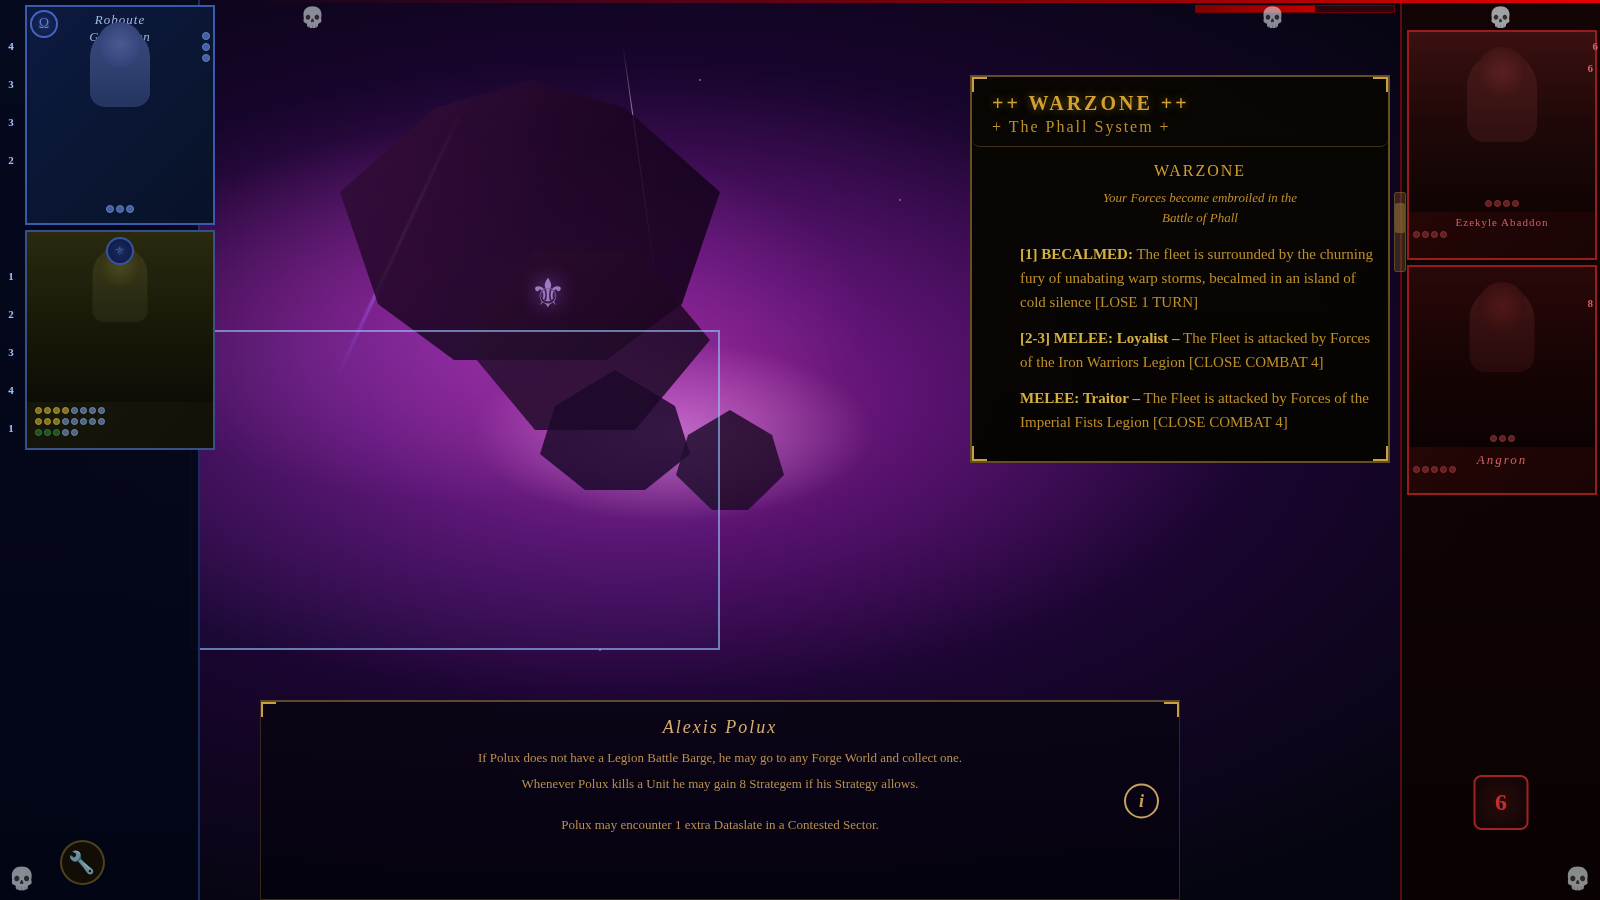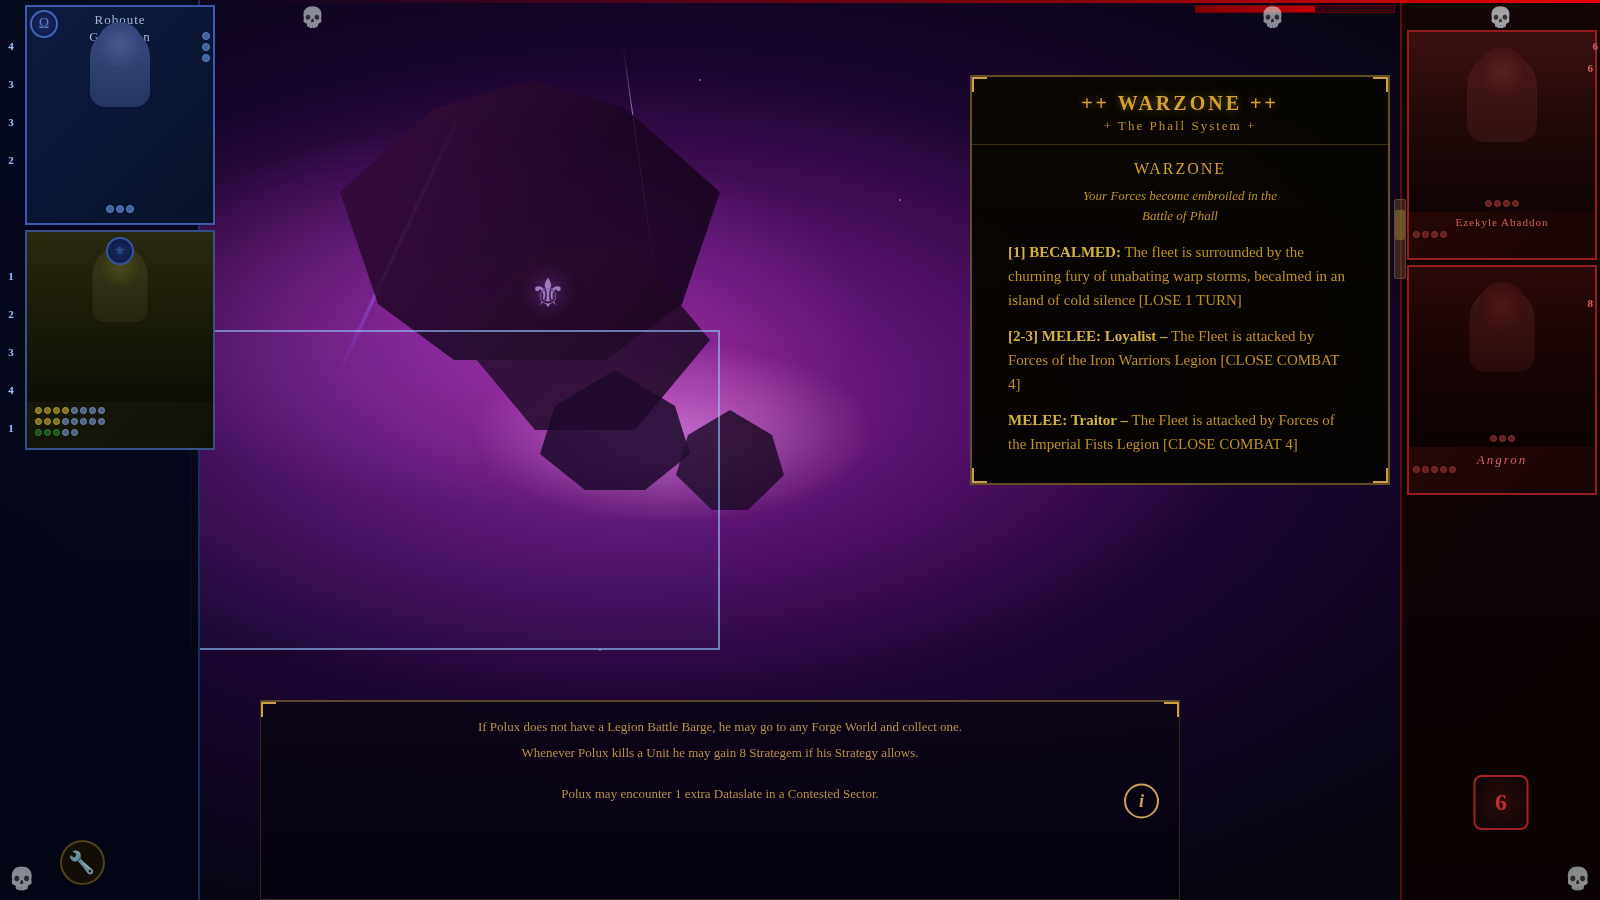--- a/index.html
+++ b/index.html
@@ -225,20 +225,21 @@
       background: radial-gradient(#4a5a90 0%, #2a3a70 100%);
       border-radius: 50%;
     }
 
     .char-name {
       text-align: center;
       color: #a0b8e0;
       font-size: 13px;
       padding: 5px 2px;
       letter-spacing: 1px;
+      font-style: italic;
       line-height: 1.3;
     }
 
     .stat-num {
       color: #a0c0ff;
       font-size: 11px;
       font-weight: bold;
       width: 18px;
       text-align: center;
     }
@@ -422,41 +423,42 @@
       top: 75px; right: 210px;
       width: 420px;
       background: linear-gradient(180deg, rgba(8,6,2,0.97) 0%, rgba(5,4,1,0.98) 100%);
       border: 2px solid rgba(140, 110, 50, 0.7);
       z-index: 10;
       padding: 0;
     }
 
     .warzone-header {
       padding: 15px 20px 10px;
-      text-align: center;
       border-bottom: 1px solid rgba(140, 110, 50, 0.4);
+      border-radius: 8px;
     }
 
     .warzone-title {
       color: #d4a030;
       font-size: 20px;
       letter-spacing: 3px;
       font-weight: bold;
       text-shadow: 0 0 10px rgba(200, 160, 40, 0.5);
     }
 
     .warzone-subtitle {
       color: #c09028;
-      font-size: 13px;
+      font-size: 16px;
       letter-spacing: 2px;
       margin-top: 3px;
     }
 
     .warzone-body {
-      padding: 15px 36px;
+      padding: 15px 8px;
+      margin-left: 40px;
     }
 
     .warzone-section-title {
       color: #d4a030;
       font-size: 16px;
       letter-spacing: 2px;
       text-align: center;
       margin-bottom: 8px;
     }
 
@@ -793,20 +795,21 @@
   <div class="scroll-indicator">
     <div class="scroll-thumb"></div>
   </div>
 </div>
 
 <div class="bottom-panel">
   <div class="bracket-tl"></div>
   <div class="bracket-tr"></div>
 
   <div class="bottom-panel-inner">
+    <div class="bottom-panel-title">Alexis Polux</div>
     <div class="bottom-panel-text">If Polux does not have a Legion Battle Barge, he may go to any Forge World and collect one.</div>
     <div class="bottom-panel-text" style="margin-top:5px;">Whenever Polux kills a Unit he may gain 8 Strategem if his Strategy allows.</div>
     <div class="bottom-panel-text" style="margin-top:20px;">Polux may encounter 1 extra Dataslate in a Contested Sector.</div>
   </div>
 
   <div class="info-icon-bottom">
     <span>i</span>
   </div>
 </div>
 

